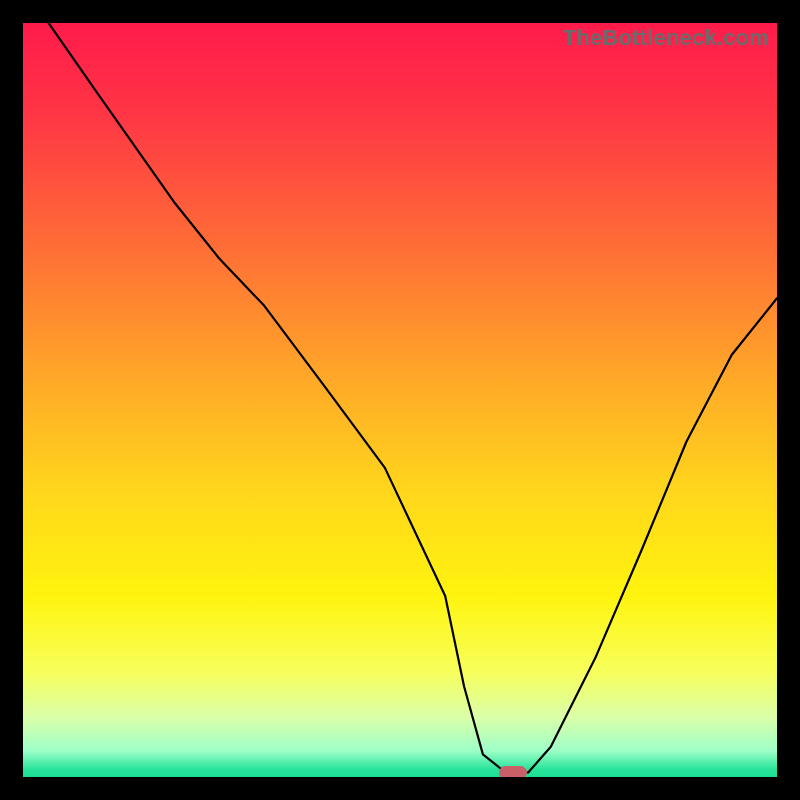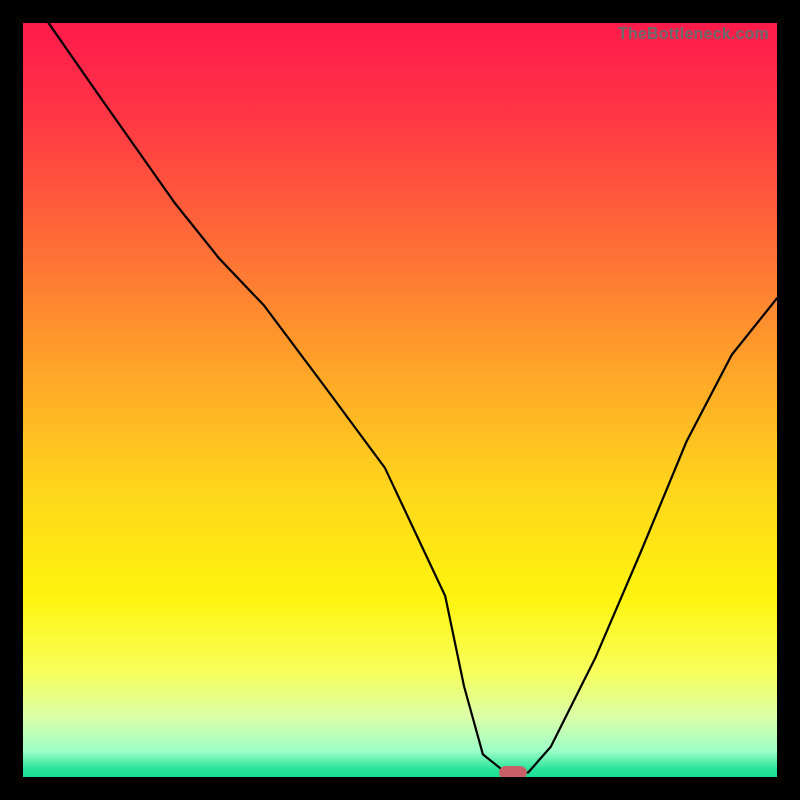--- a/index.html
+++ b/index.html
@@ -24,21 +24,21 @@
     left: 23px;
     top: 23px;
     width: 754px;
     height: 754px;
     overflow: hidden;
   }
   .watermark {
     position: absolute;
     top: 2px;
     right: 8px;
-    font-size: 16px;
+    font-size: 22px;
     font-weight: 600;
     color: #6b6b6b;
     letter-spacing: 0.2px;
     user-select: none;
   }
   svg {
     display: block;
   }
   .marker {
     position: absolute;

